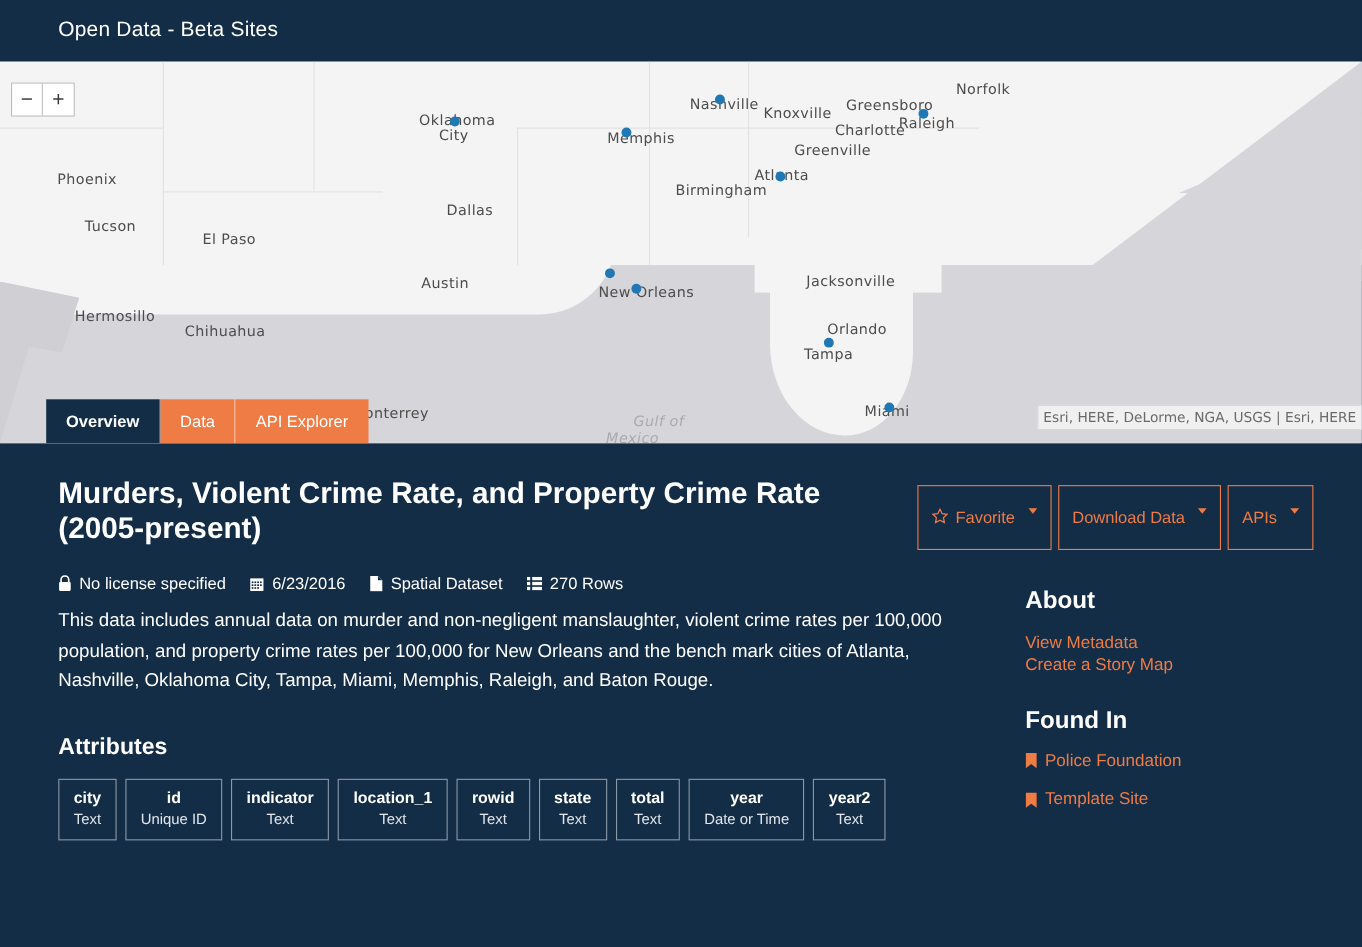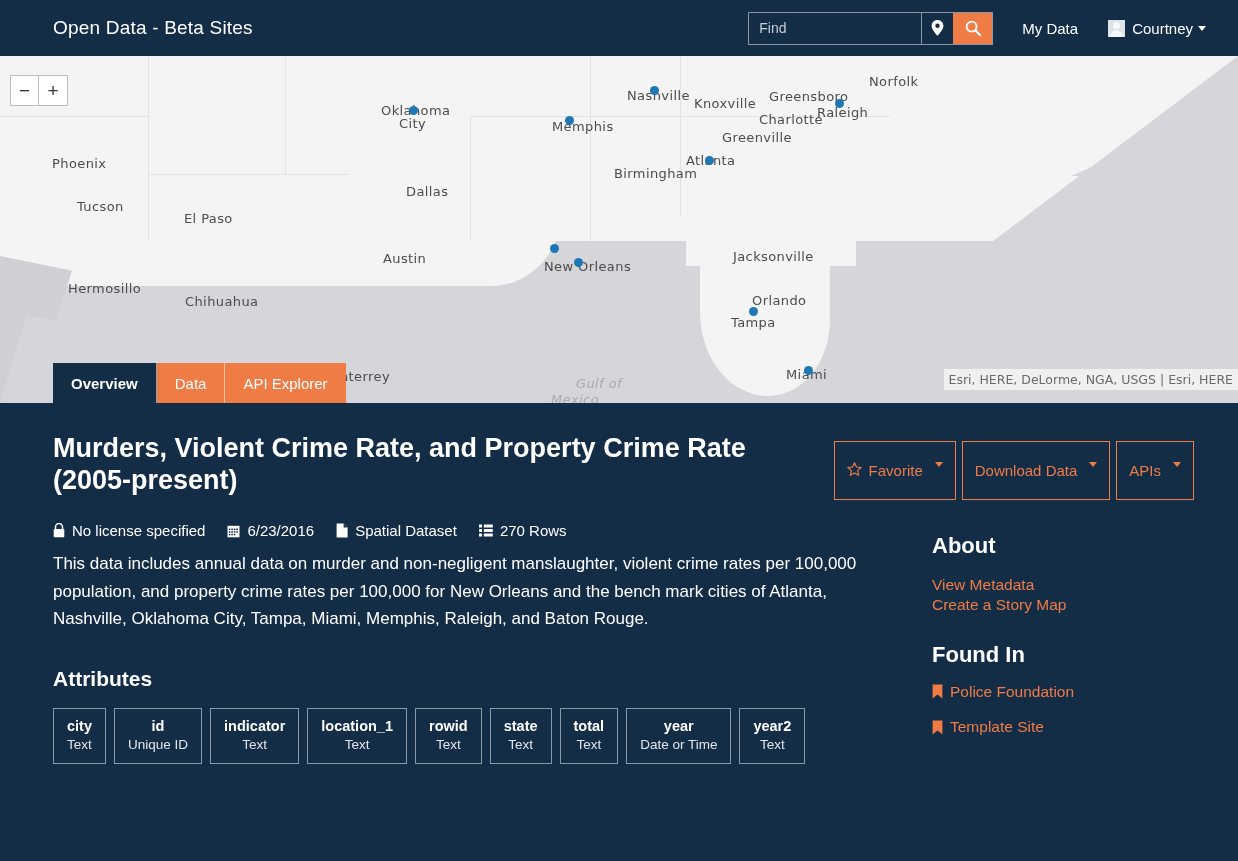--- a/index.html
+++ b/index.html
@@ -94,21 +94,21 @@
   }
   .zoomctl div:first-child { border-right: 1px solid #bdbdbd; }
   .attribution {
     position: absolute; right: 0; bottom: 12px; background: #f0f0f0;
     color: #6a6a6a; font-size: 12.5px; padding: 3px 5px;
     border: 1px solid #d8d8d8; border-right: 0; white-space: nowrap;
     font-family: "DejaVu Sans", sans-serif;
   }
 
   
-  .tabs { position: absolute; left: 53px; bottom: 0; display: flex; z-index: 6; }
+  .tabs { position: absolute; left: 42px; bottom: 0; display: flex; z-index: 6; }
   .tab {
     height: 40px; display: flex; align-items: center; justify-content: center;
     font-size: 15px; color: #ffffff; cursor: pointer; padding: 0 18px;
     border-right: 1px solid rgba(255,255,255,.55);
   }
   .tab.inactive { background: #ef7b45; }
   .tab.active { background: #142d47; font-weight: bold; min-width: 98px; }
   .tab:last-child { border-right: 0; }
 
   
@@ -161,46 +161,20 @@
   .found-item .side-link { font-size: 15.5px; }
   .about-block { margin-top: 11px; }
 </style>
 </head>
 <body>
 
 <div class="page">
 
   <div class="topnav">
     <div class="brand">Open Data - Beta Sites</div>
-    <div class="nav-right">
-
-      <div class="searchbox">
-        <input type="text" placeholder="Find" style="">
-        <div class="icon-btn-pin">
-          <svg width="13" height="16" viewBox="0 0 13 16" aria-hidden="true">
-            <path d="M6.5 0C3.2 0 .6 2.6.6 5.8c0 4.3 5.9 10 5.9 10s5.9-5.7 5.9-10C12.4 2.6 9.8 0 6.5 0zm0 8a2.2 2.2 0 1 1 0-4.4 2.2 2.2 0 0 1 0 4.4z" fill="#ffffff"></path>
-          </svg>
-        </div>
-        <div class="icon-btn-search">
-          <svg width="16" height="16" viewBox="0 0 16 16" aria-hidden="true">
-            <circle cx="6.6" cy="6.6" r="5" fill="none" stroke="#ffffff" stroke-width="1.9"></circle>
-            <line x1="10.3" y1="10.3" x2="15" y2="15" stroke="#ffffff" stroke-width="2.1" stroke-linecap="round"></line>
-          </svg>
-        </div>
-      </div>
-
-      <a class="mydata">My Data</a>
-
-      <div class="userbox">
-        <span class="avatar"></span>
-        <span class="username">Courtney</span>
-        <span class="caret-d" style="color:#ffffff"></span>
-      </div>
-
-    </div>
   </div>
 
   <div class="map">
 
     <div class="water" style="left:0;top:170px;width:1238px;height:177px;"></div>
     <div class="landmass" style="left:0;top:0;width:1238px;height:185px;"></div>
     <div class="landmass" style="left:0;top:160px;width:560px;height:70px;border-bottom-right-radius:70px;"></div>
     <div class="water" style="left:820px;top:0;width:418px;height:120px;clip-path:polygon(60% 100%,100% 40%,100% 100%);"></div>
     <div class="water" style="left:860px;top:0;width:378px;height:200px;clip-path:polygon(30% 100%,100% 0,100% 100%);"></div>
     <div class="landmass" style="left:700px;top:180px;width:130px;height:160px;border-radius:0 0 50% 55%;"></div>
@@ -222,21 +196,21 @@
       <div>−</div>
       <div>+</div>
     </div>
 
     <div id="map-labels">
         <div class="maplabel" style="left: 12px; top: 26px;">Vegas</div>
         <div class="maplabel" style="left: 52px; top: 100px;">Phoenix</div>
         <div class="maplabel" style="left: 77px; top: 143px;">Tucson</div>
         <div class="maplabel" style="left: 184px; top: 155px;">El Paso</div>
         <div class="maplabel" style="left: 68px; top: 225px;">Hermosillo</div>
-        <div class="maplabel" style="left: 185px; top: 238px;">Chihuahua</div>
+        <div class="maplabel" style="left: 168px; top: 238px;">Chihuahua</div>
         <div class="maplabel" style="left: 383px; top: 195px;">Austin</div>
         <div class="maplabel" style="left: 406px; top: 128px;">Dallas</div>
         <div class="maplabel" style="left: 381px; top: 47px;">Oklahoma</div>
         <div class="maplabel" style="left: 399px; top: 60px;">City</div>
         <div class="maplabel" style="left: 320px; top: 313px;">Monterrey</div>
         <div class="maplabel" style="left: 552px; top: 63px;">Memphis</div>
         <div class="maplabel" style="left: 627px; top: 32px;">Nashville</div>
         <div class="maplabel" style="left: 694px; top: 40px;">Knoxville</div>
         <div class="maplabel" style="left: 769px; top: 33px;">Greensboro</div>
         <div class="maplabel" style="left: 817px; top: 49px;">Raleigh</div>

